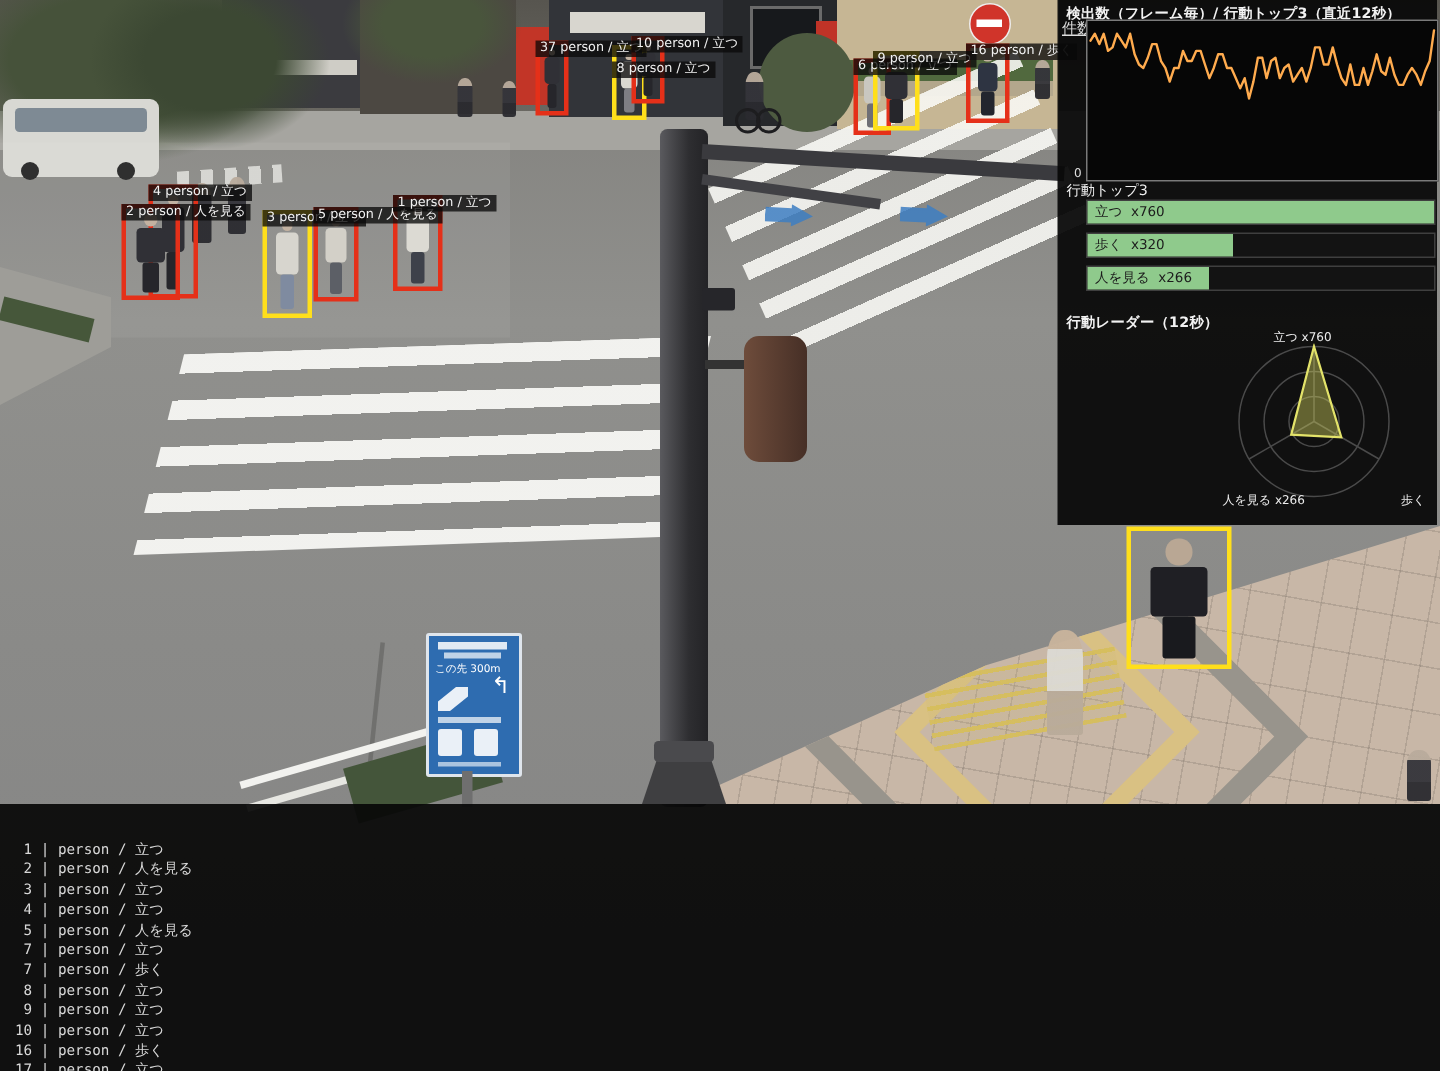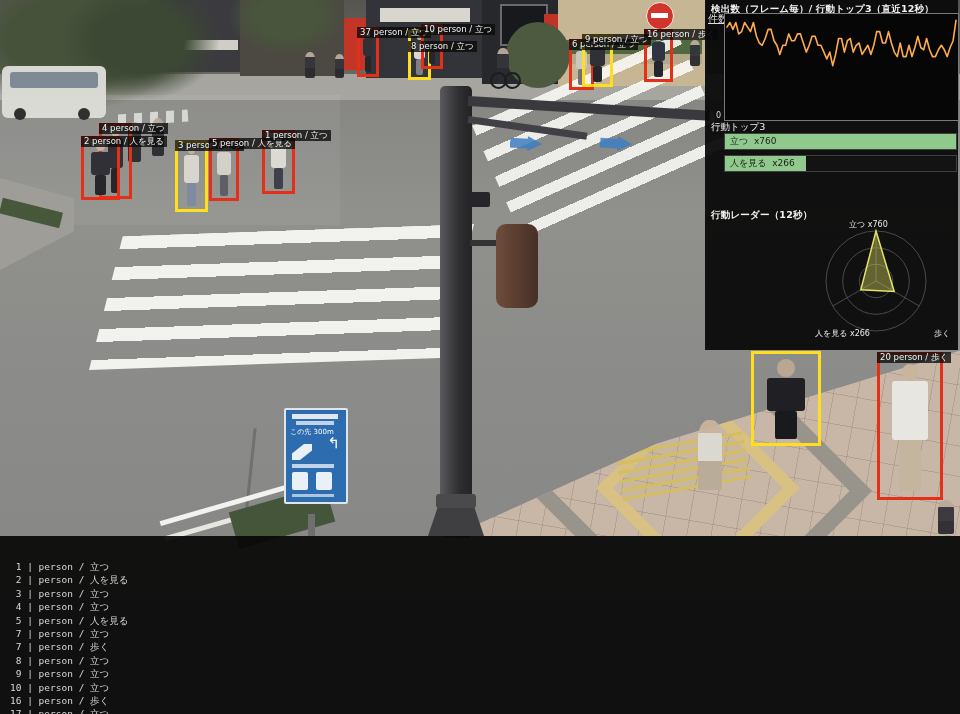--- a/index.html
+++ b/index.html
@@ -43,21 +43,21 @@
   .rl-1{left:229px;top:122px;}
   .rl-2{left:110px;top:122px;}
 
   .panel-tracks{left:0;top:536px;width:960px;height:178px;background:rgba(8,8,8,.93);overflow:hidden;}
   .tracks-title{font-size:11px;color:#f2f2f2;padding:6px 0 0 8px;letter-spacing:1px;}
   .track-list{position:absolute;left:10px;top:24px;}
   .track-row{font-family:"DejaVu Sans Mono","Liberation Mono",monospace;font-size:9.5px;line-height:13.4px;
              color:#d8d8d8;white-space:pre;}
 
   
-  .sign-blue{position:absolute;left:284px;top:408px;width:60px;height:92px;background:#2e6cb0;
+  .sign-blue{position:absolute;left:284px;top:422px;width:60px;height:92px;background:#2e6cb0;
              border:2px solid #dfe5ec;border-radius:2px;}
   .sign-text{position:absolute;left:4px;top:17px;font-size:7px;color:#fff;white-space:nowrap;}
   .sign-arrow{position:absolute;right:6px;top:26px;font-size:15px;color:#fff;line-height:14px;}
 </style>
 </head>
 <body>
 
 <div class="stage">
 
   <div class="scene">
@@ -234,44 +234,40 @@
         </div>
         <span class="bbox-label">1 person / 立つ</span>
       </div>
       <div class="bbox" style="left: 751px; top: 351px; width: 64px; height: 89px; border-color: rgb(255, 223, 27);">
         <div class="fig">
           <div class="fig-head" style="background: rgb(185, 167, 148);"></div>
           <div class="fig-torso" style="background: rgb(31, 31, 36);"></div>
           <div class="fig-legs" style="background: rgb(25, 26, 30);"></div>
         </div>
       </div>
-      <div class="bbox" style="left: 877px; top: 352px; width: 60px; height: 142px; border-color: rgb(229, 48, 25);">
-        <div class="fig">
-          <div class="fig-head" style="background: rgb(201, 180, 156);"></div>
-          <div class="fig-torso" style="background: rgb(232, 230, 225);"></div>
-          <div class="fig-legs" style="background: rgb(196, 181, 159);"></div>
-        </div>
-        <span class="bbox-label">20 person / 歩く</span>
-      </div>
     </div>
 
   <div class="panel panel-detect">
     <div class="panel-title">検出数（フレーム毎）/ 行動トップ3（直近12秒）</div>
     <span class="y-label">件数</span>
     <div class="chart-box">
       <svg width="233" height="106" viewBox="0 0 233 106">
         <polyline id="line-series" fill="none" stroke-width="1.6" stroke-linejoin="round" stroke-linecap="round" points="2.0,13.1 4.9,8.5 7.9,15.4 10.8,8.5 13.7,19.9 16.7,17.6 19.6,8.5 22.6,13.1 25.5,17.6 28.4,8.5 31.4,22.2 34.3,29.0 37.2,31.3 40.2,24.5 43.1,15.4 46.0,15.4 49.0,26.7 51.9,31.3 54.8,40.4 57.8,31.3 60.7,31.3 63.7,19.9 66.6,26.7 69.5,26.7 72.5,19.9 75.4,19.9 78.3,29.0 81.3,38.1 84.2,31.3 87.1,22.2 90.1,22.2 93.0,31.3 95.9,31.3 98.9,38.1 101.8,44.9 104.8,38.1 107.7,51.7 110.6,40.4 113.6,24.5 116.5,24.5 119.4,38.1 122.4,26.7 125.3,24.5 128.2,38.1 131.2,31.3 134.1,29.0 137.1,40.4 140.0,35.8 142.9,31.3 145.9,40.4 148.8,31.3 151.7,17.6 154.7,17.6 157.6,29.0 160.5,29.0 163.5,17.6 166.4,29.0 169.3,38.1 172.3,42.6 175.2,29.0 178.2,42.6 181.1,42.6 184.0,31.3 187.0,42.6 189.9,33.5 192.8,22.2 195.8,33.5 198.7,35.8 201.6,24.5 204.6,35.8 207.5,42.6 210.4,42.6 213.4,35.8 216.3,31.3 219.3,35.8 222.2,42.6 225.1,33.5 228.1,26.7 231.0,6.3" stroke="#ffab4e"></polyline>
       </svg>
     </div>
     <span class="y-zero">0</span>
     <div class="top3-header">行動トップ3</div>
     <div class="bars" id="bars">
         <div class="bar-row">
           <div class="bar-fill" style="width: 100%; background: rgb(143, 202, 140);"></div>
           <span class="bar-label">立つ  x760</span>
+        </div>
+        <div class="bar-row">
+          <div class="bar-fill" style="width: 42.1%; background: rgb(143, 202, 140);"></div>
+          <span class="bar-label">歩く  x320</span>
         </div>
         <div class="bar-row">
           <div class="bar-fill" style="width: 35%; background: rgb(143, 202, 140);"></div>
           <span class="bar-label">人を見る  x266</span>
         </div>
       </div>
   </div>
 
   <div class="panel panel-radar">
     <div class="panel-title">行動レーダー（12秒）</div>

